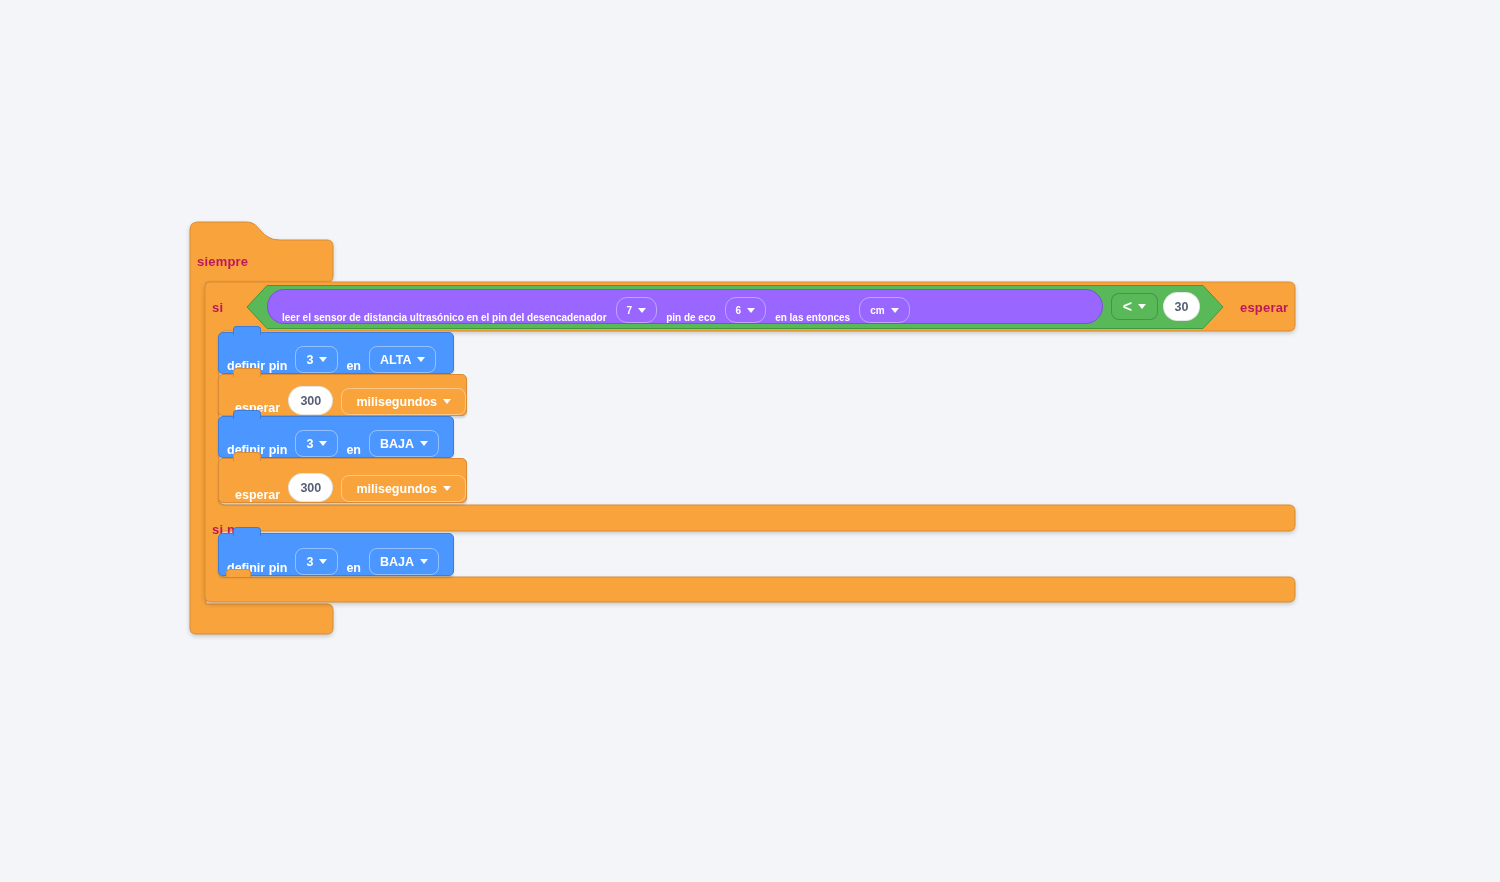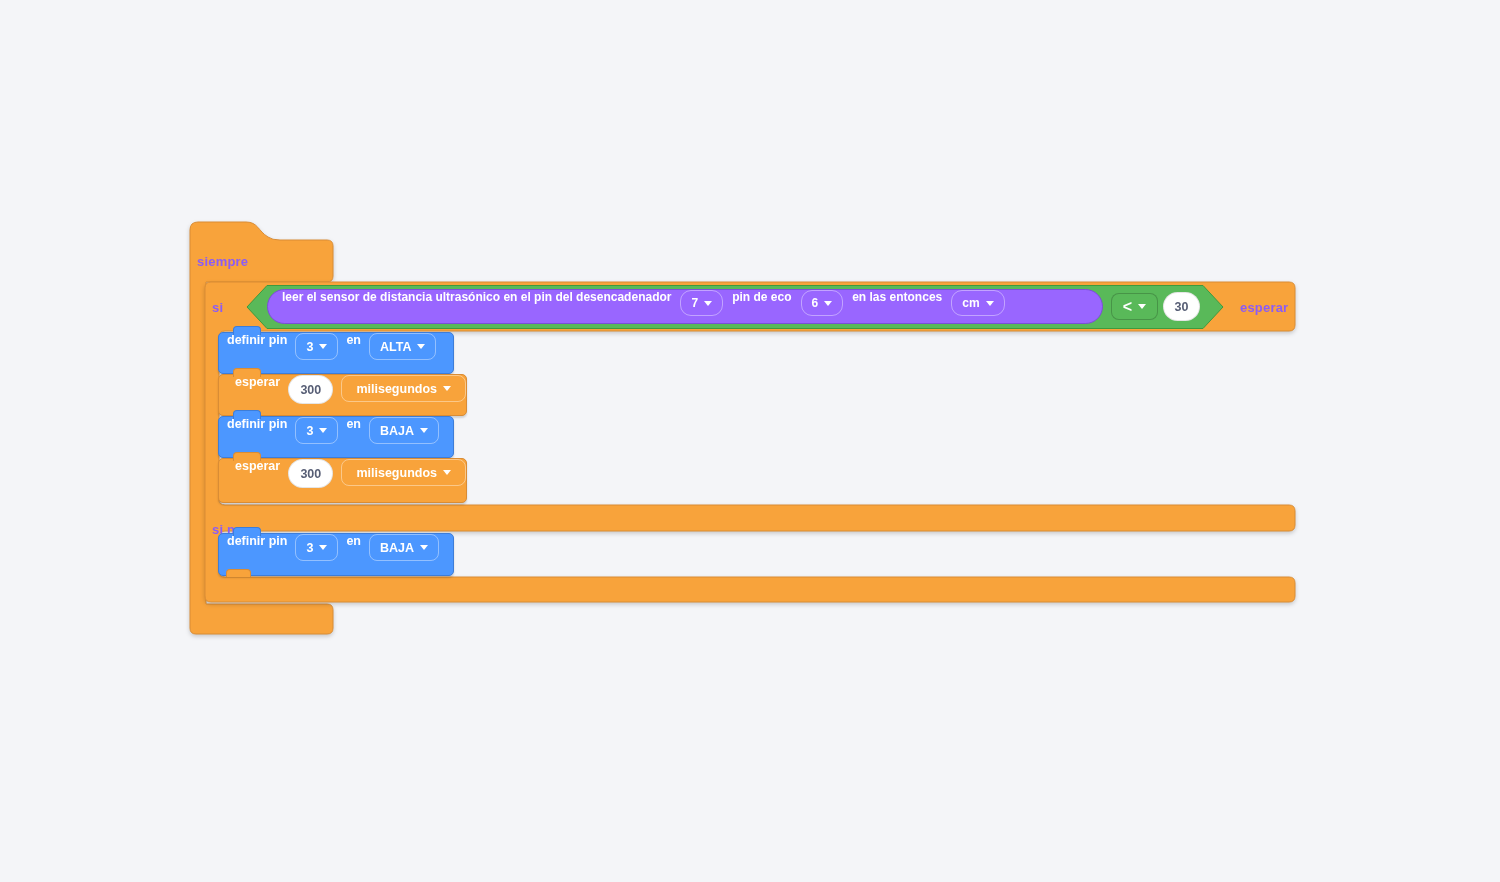--- a/index.html
+++ b/index.html
@@ -15,25 +15,25 @@
     --field-text:#575E75;
   }
   *{box-sizing:border-box;margin:0;padding:0;}
   body{font-family:"Liberation Sans","DejaVu Sans",sans-serif;}
   #stage{
     position:relative;width:1500px;height:882px;overflow:hidden;
     background:var(--workspace-bg);
   }
   svg .blk{filter:drop-shadow(0 2px 2px rgba(0,0,0,0.18));}
   .lbl{
-    position:absolute;color:#8b5cf6;font-weight:700;font-size:13px;
+    position:absolute;color:#be185d;font-weight:700;font-size:13px;
     white-space:nowrap;letter-spacing:.2px;
   }
   .stack{
-    position:absolute;display:flex;align-items:flex-start;
+    position:absolute;display:flex;align-items:flex-end;
     border-radius:5px;color:#fff;font-weight:700;font-size:12.5px;
     white-space:nowrap;box-shadow:0 2px 2px rgba(0,0,0,0.15);
     padding-left:8px;gap:8px;
   }
   .stack.b{background:var(--block-blue);border:1px solid var(--block-blue-border);}
   .stack.o{background:var(--block-orange);border:1px solid var(--block-orange-border);padding-left:16px;}
   .tab{
     position:absolute;top:-7px;left:14px;width:28px;height:9px;
     border-radius:4px 4px 0 0;background:inherit;border:inherit;border-bottom:none;
   }
@@ -49,23 +49,23 @@
     width:0;height:0;border-left:4px solid transparent;
     border-right:4px solid transparent;border-top:5px solid #fff;
   }
   .oval{
     display:inline-flex;align-items:center;justify-content:center;
     background:#fff;color:var(--field-text);border:1px solid rgba(0,0,0,0.10);
     border-radius:15px;height:29px;font-weight:700;font-size:12.5px;
   }
   .sensor{
     position:absolute;left:267px;top:289px;width:836px;height:35px;
-    display:flex;align-items:flex-start;gap:9px;padding:0 14px;
+    display:flex;align-items:flex-end;gap:9px;padding:0 14px;
     background:var(--block-purple);border:1px solid var(--block-purple-border);
-    border-radius:18px;color:#fff;font-weight:700;font-size:12px;white-space:nowrap;
+    border-radius:18px;color:#fff;font-weight:700;font-size:10px;white-space:nowrap;
   }
   .notch-fill{
     position:absolute;left:226px;top:569px;width:25px;height:8px;
     background:var(--block-orange);border:1px solid var(--block-orange-border);
     border-bottom:none;border-radius:4px 4px 0 0;
   }
 </style>
 </head>
 <body>
 

